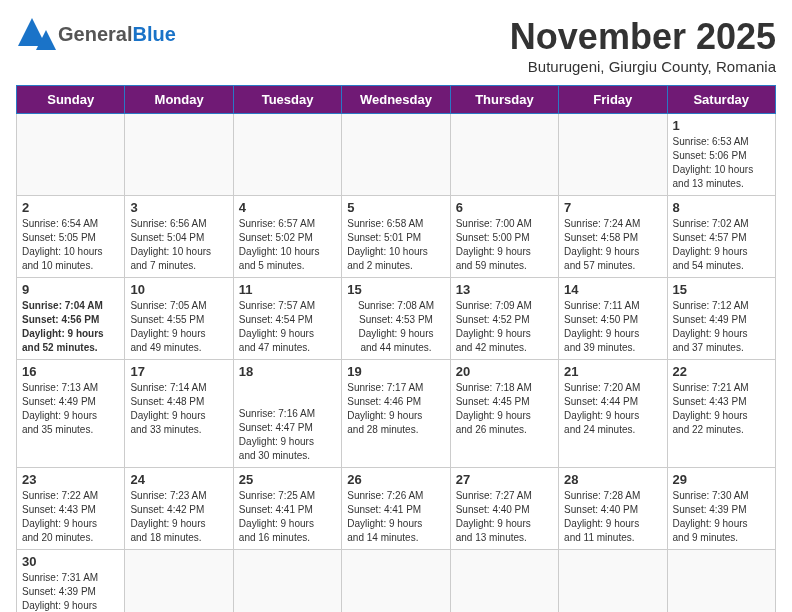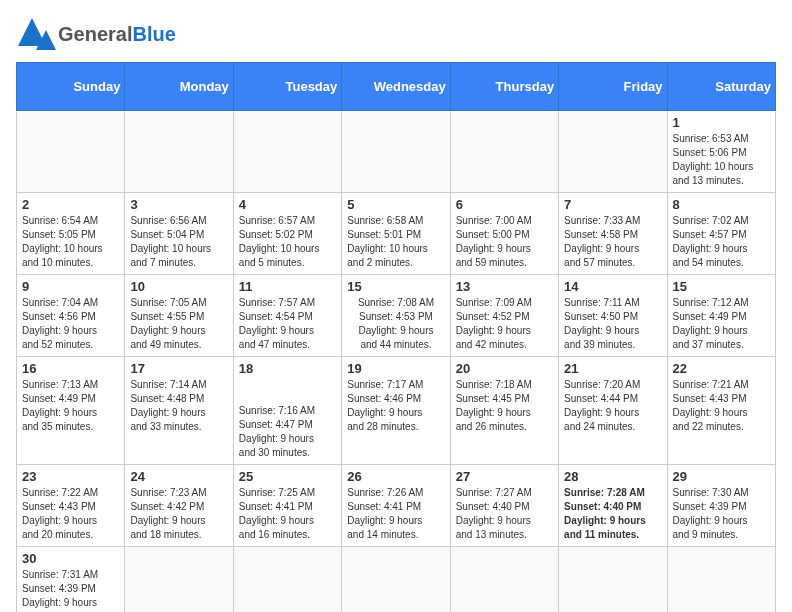--- a/index.html
+++ b/index.html
@@ -32,26 +32,26 @@
     .location-subtitle {
       font-size: 15px;
       color: #333;
     }
     .calendar {
       width: 100%;
       border-collapse: collapse;
       border: 1px solid #ccc;
     }
     .calendar th {
-      background: #3b82f6;
+      background: #701a75;
       color: #fff;
       font-size: 13px;
       font-weight: bold;
-      padding: 16px 4px;
-      text-align: right;
+      padding: 6px 4px;
+      text-align: center;
       border: 1px solid #2979c5;
     }
     .calendar td {
       vertical-align: top;
       border: 1px solid #ccc;
       padding: 4px 5px;
       width: calc(100% / 7);
       min-height: 70px;
       height: 80px;
       font-size: 10.5px;
@@ -86,20 +86,24 @@
         <polygon points="16,2 30,30 2,30" fill="#1a73c8"></polygon>
         <polygon points="30,14 40,34 20,34" fill="#1a73c8"></polygon>
       </svg>
       <div>
         <div style="font-size:20px; font-weight:bold; line-height:1;">
           <span style="color:#555;">General</span><span style="color:#1a73c8;">Blue</span>
         </div>
       </div>
     </div>
   </div>
+  <div class="title-area">
+    <div class="month-title">November 2025</div>
+    <div class="location-subtitle">Buturugeni, Giurgiu County, Romania</div>
+  </div>
 </div>
 
 <table class="calendar">
   <thead>
     <tr>
     <th>Sunday</th>
         <th>Monday</th>
         <th>Tuesday</th>
         <th>Wednesday</th>
         <th>Thursday</th>
@@ -154,37 +158,37 @@
         </td>
         <td>
           <span class="day-number">6</span>
           <div class="day-info" style="white-space: pre-line;">Sunrise: 7:00 AM
 Sunset: 5:00 PM
 Daylight: 9 hours
 and 59 minutes.</div>
         </td>
         <td>
           <span class="day-number">7</span>
-          <div class="day-info" style="white-space: pre-line;">Sunrise: 7:33 AM
+          <div class="day-info" style="white-space: pre-line;">Sunrise: 7:24 AM
 Sunset: 4:58 PM
 Daylight: 9 hours
 and 57 minutes.</div>
         </td>
         <td>
           <span class="day-number">8</span>
           <div class="day-info" style="white-space: pre-line;">Sunrise: 7:02 AM
 Sunset: 4:57 PM
 Daylight: 9 hours
 and 54 minutes.</div>
         </td>
       </tr>
       <tr>
         <td>
           <span class="day-number">9</span>
-          <div class="day-info" style="white-space: pre-line;">Sunrise: 7:04 AM
+          <div class="day-info" style="white-space: pre-line; font-weight: bold;">Sunrise: 7:04 AM
 Sunset: 4:56 PM
 Daylight: 9 hours
 and 52 minutes.</div>
         </td>
         <td>
           <span class="day-number">10</span>
           <div class="day-info" style="white-space: pre-line;">Sunrise: 7:05 AM
 Sunset: 4:55 PM
 Daylight: 9 hours
 and 49 minutes.</div>
@@ -307,21 +311,21 @@
         </td>
         <td>
           <span class="day-number">27</span>
           <div class="day-info" style="white-space: pre-line;">Sunrise: 7:27 AM
 Sunset: 4:40 PM
 Daylight: 9 hours
 and 13 minutes.</div>
         </td>
         <td>
           <span class="day-number">28</span>
-          <div class="day-info" style="white-space: pre-line; font-weight: bold;">Sunrise: 7:28 AM
+          <div class="day-info" style="white-space: pre-line;">Sunrise: 7:28 AM
 Sunset: 4:40 PM
 Daylight: 9 hours
 and 11 minutes.</div>
         </td>
         <td>
           <span class="day-number">29</span>
           <div class="day-info" style="white-space: pre-line;">Sunrise: 7:30 AM
 Sunset: 4:39 PM
 Daylight: 9 hours
 and 9 minutes.</div>

